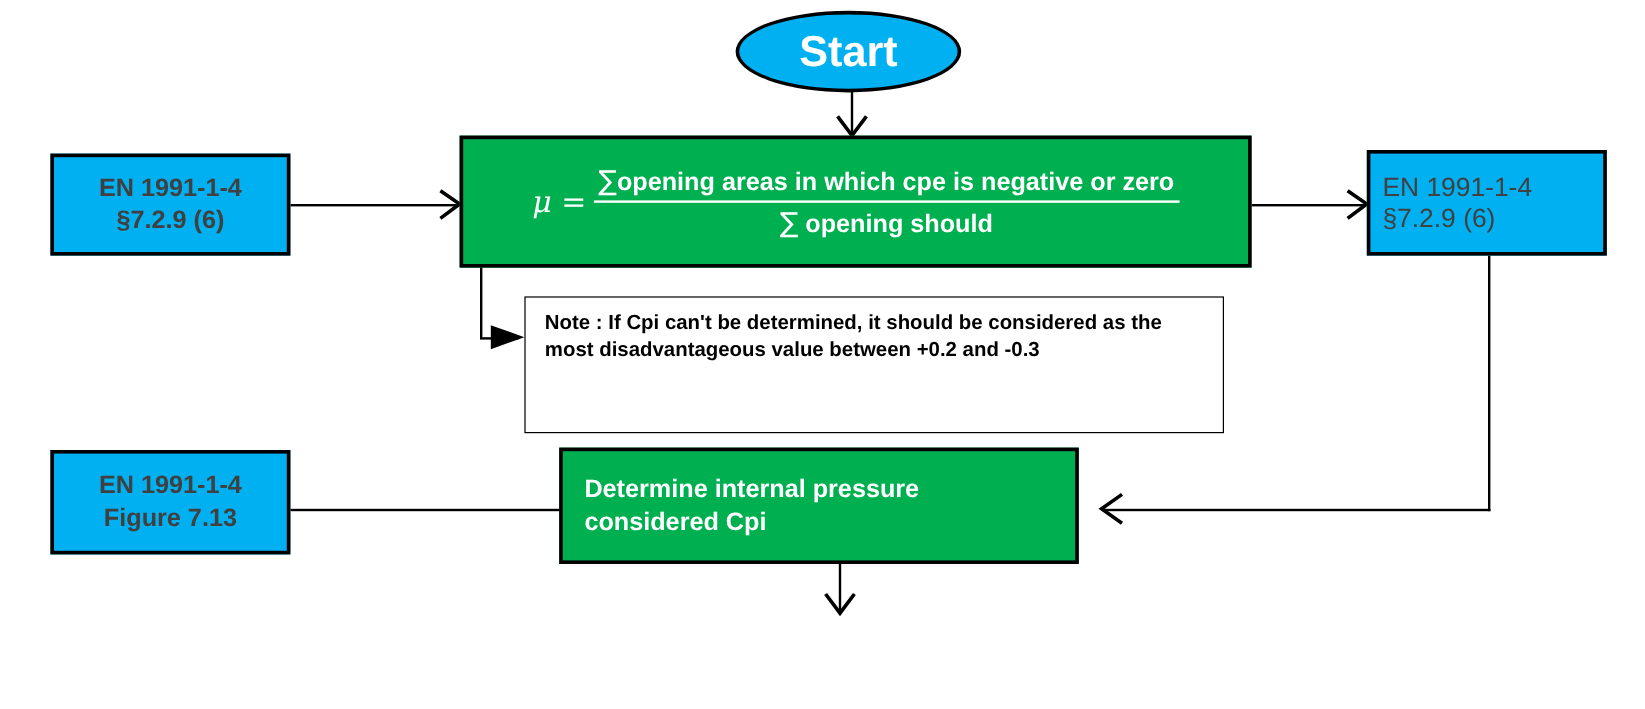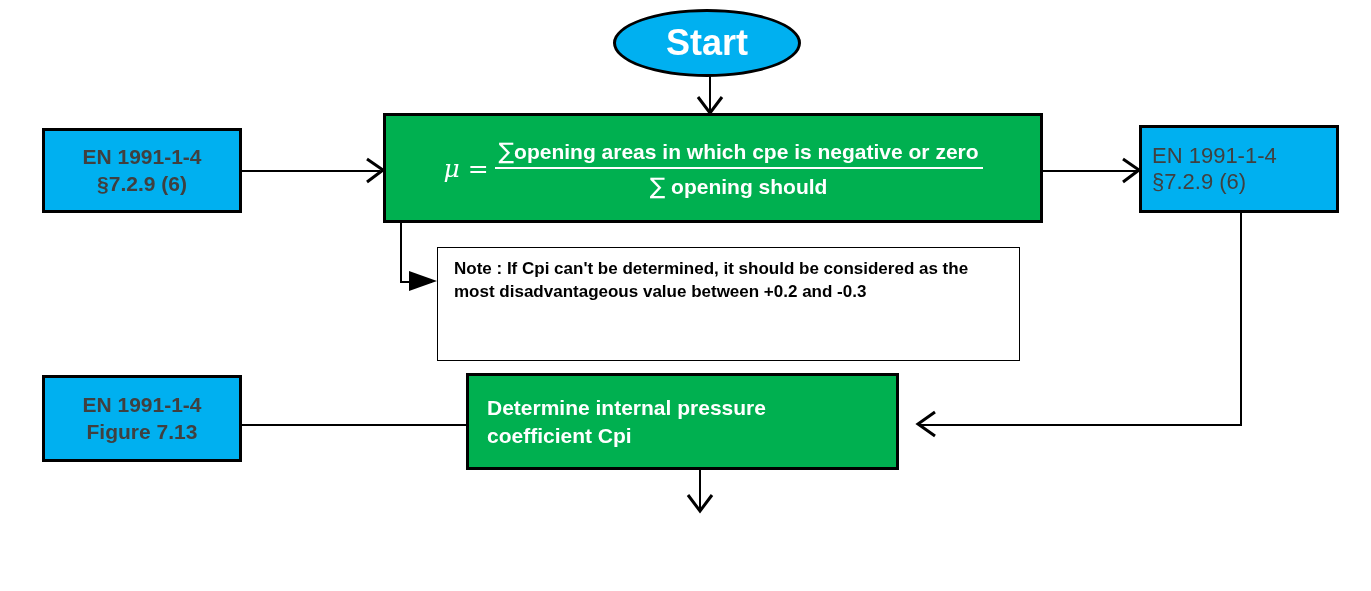--- a/index.html
+++ b/index.html
@@ -215,17 +215,17 @@
     <div class="note-text">Note : If Cpi can't be determined, it should be considered as the most disadvantageous value between +0.2 and -0.3</div>
   </div>
 
   <div class="node blue" style="left:42px; top:375px; width:200px; height:87px;">
     <div class="ref-bold">EN 1991-1-4</div>
     <div class="ref-bold">Figure 7.13</div>
   </div>
 
   <div class="node green" style="left:466px; top:373px; width:433px; height:97px;">
     <div class="proc-label">Determine internal pressure</div>
-    <div class="proc-label">coefficient Cpi</div>
+    <div class="proc-label">considered Cpi</div>
   </div>
 
 
 </div>
 
 </body></html>

